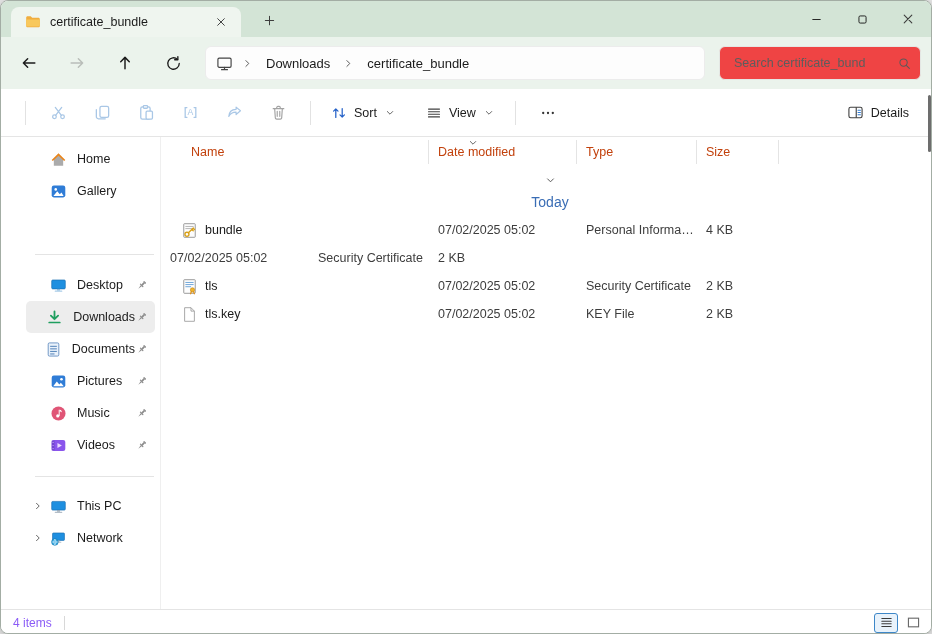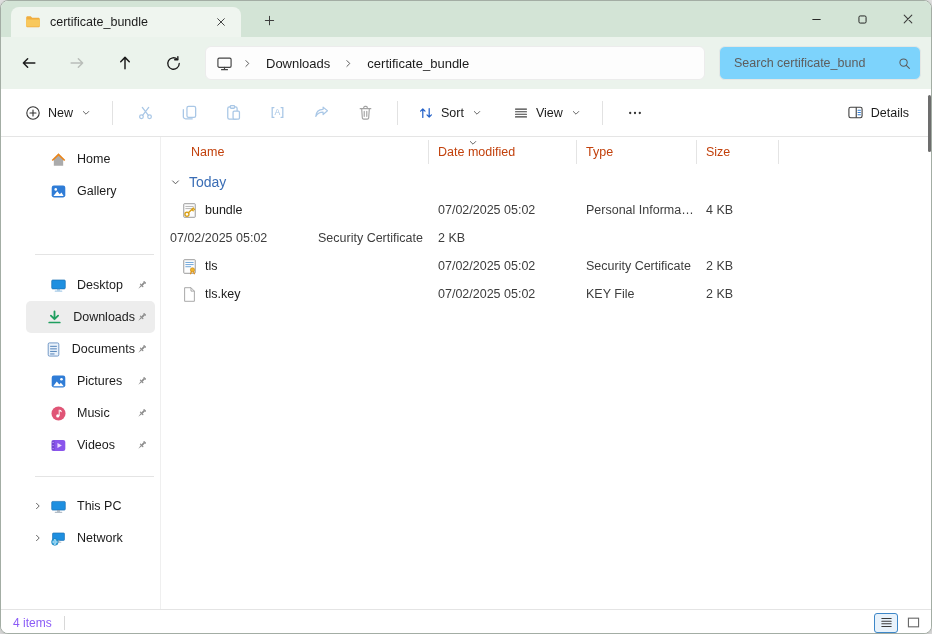--- a/index.html
+++ b/index.html
@@ -27,21 +27,21 @@
 
   
   .navbar { height:52px; background:#ebf3ec; display:flex; align-items:center; padding:0 10px 0 12px; }
   .nav-btn { width:32px; height:32px; border-radius:4px; margin-right:16px; }
   .address-bar {
     height:34px; flex:1; background:#fdfdfd; border:1px solid #ececec; border-radius:6px;
     display:flex; align-items:center; gap:4px; padding:0 10px; margin-right:14px; max-width:502px;
   }
   .crumb { font-size:13px; color:#1b1b1b; padding:3px 8px; border-radius:4px; white-space:nowrap; }
   .search-box {
-    width:202px; height:34px; background:#7dd3fc; border:1px solid #e4e7e4; border-radius:6px;
+    width:202px; height:34px; background:#ef4444; border:1px solid #e4e7e4; border-radius:6px;
     display:flex; align-items:center; padding:0 8px 0 14px;
   }
   .search-box input {
     flex:1; border:none; outline:none; background:transparent; font-size:12.5px;
     font-family:"Liberation Sans","DejaVu Sans",sans-serif; color:#333; min-width:0;
   }
   .search-box input::placeholder { color:#5d5d5d; opacity:1; }
 
   
   .toolbar { height:48px; background:#fff; border-bottom:1px solid #e5e5e5; display:flex; align-items:center; padding:0 12px 0 14px; }
@@ -70,21 +70,21 @@
   .col-date { width:148px; }
   .col-type { width:120px; }
   .col-size { width:82px; }
   .header-row { margin-top:3px; height:24px; }
   .header-cell {
     position:relative; display:flex; align-items:center; font-size:12.5px; color:#c2410c;
     border-right:1px solid #e4e4e4; padding-left:9px;
   }
   .header-cell.first { padding-left:30px; }
   .sort-ind { position:absolute; top:-3px; left:38px; }
-  .group-header { display:flex; align-items:center; gap:7px; margin:10px 0 6px 8px; }
+  .group-header { display:flex; align-items:center; gap:7px; margin:10px 0 6px 8px;flex-direction:column; }
   .group-label { font-size:14px; color:#3a6db5; }
   .file-row { height:28px; align-items:center; }
   .file-row .cell { display:flex; align-items:center; font-size:12.5px; color:#3d3d3d; padding-left:9px; overflow:hidden; }
   .file-row .cell.name { padding-left:20px; gap:7px; color:#1b1b1b; }
   .file-row .cell.name .fname { white-space:nowrap; }
   .type-text { white-space:nowrap; text-overflow:ellipsis; overflow:hidden; max-width:108px; }
 
   
   .statusbar { height:26px; border-top:1px solid #e4e4e4; background:#fff; display:flex; align-items:center; padding:0 6px 0 12px; }
   .status-count { font-size:12px; color:#8b5cf6; }
@@ -351,29 +351,20 @@
     </div>
     <div class="search-box">
       <input type="text" placeholder="Search certificate_bund" style="">
       <svg width="15" height="15">
           <use href="#search-icon"></use>
         </svg>
     </div>
   </div>
 
   <div class="toolbar">
-    <button class="icon-btn tb-group">
-      <svg width="16" height="16">
-          <use href="#new-plus-circle-icon"></use>
-        </svg>
-      <span class="tb-label">New</span>
-      <svg width="12" height="12">
-          <use href="#chevron-down-icon"></use>
-        </svg>
-    </button>
     <div class="tb-divider"></div>
     <button class="icon-btn tb-iconbtn">
         <svg width="17" height="17">
           <use href="#cut-icon"></use>
         </svg>
       </button>
     <button class="icon-btn tb-iconbtn">
         <svg width="17" height="17">
           <use href="#copy-icon"></use>
         </svg>

